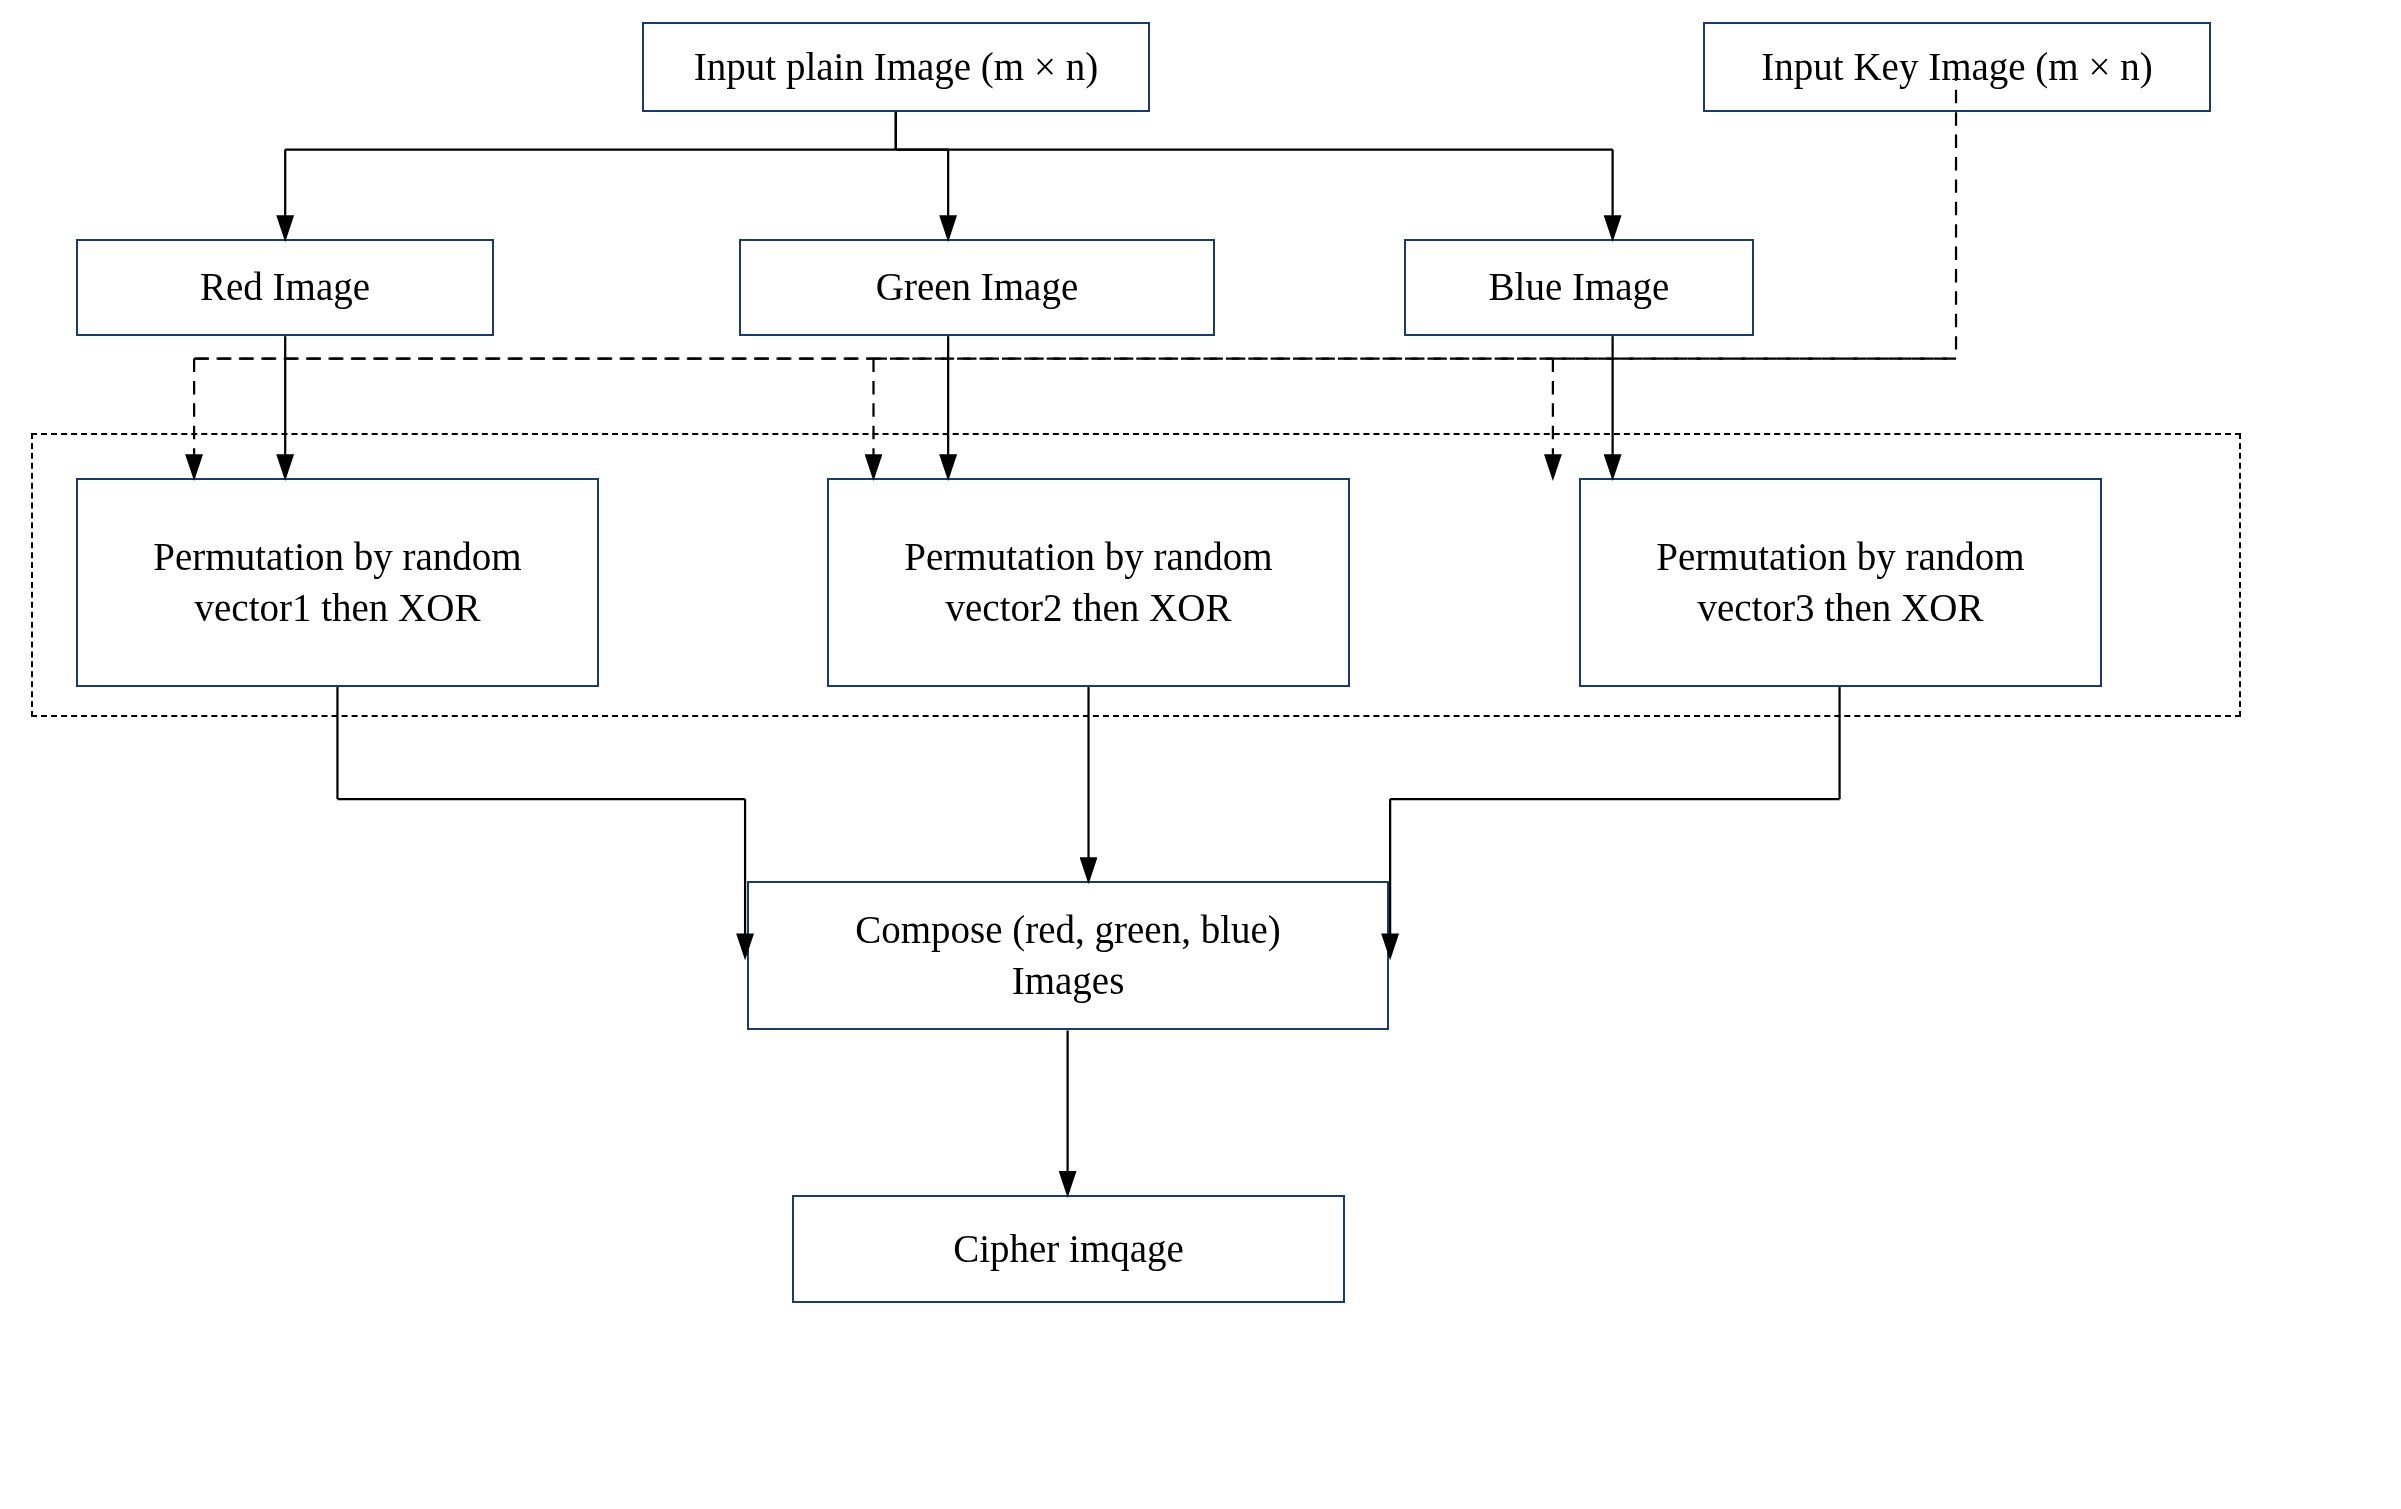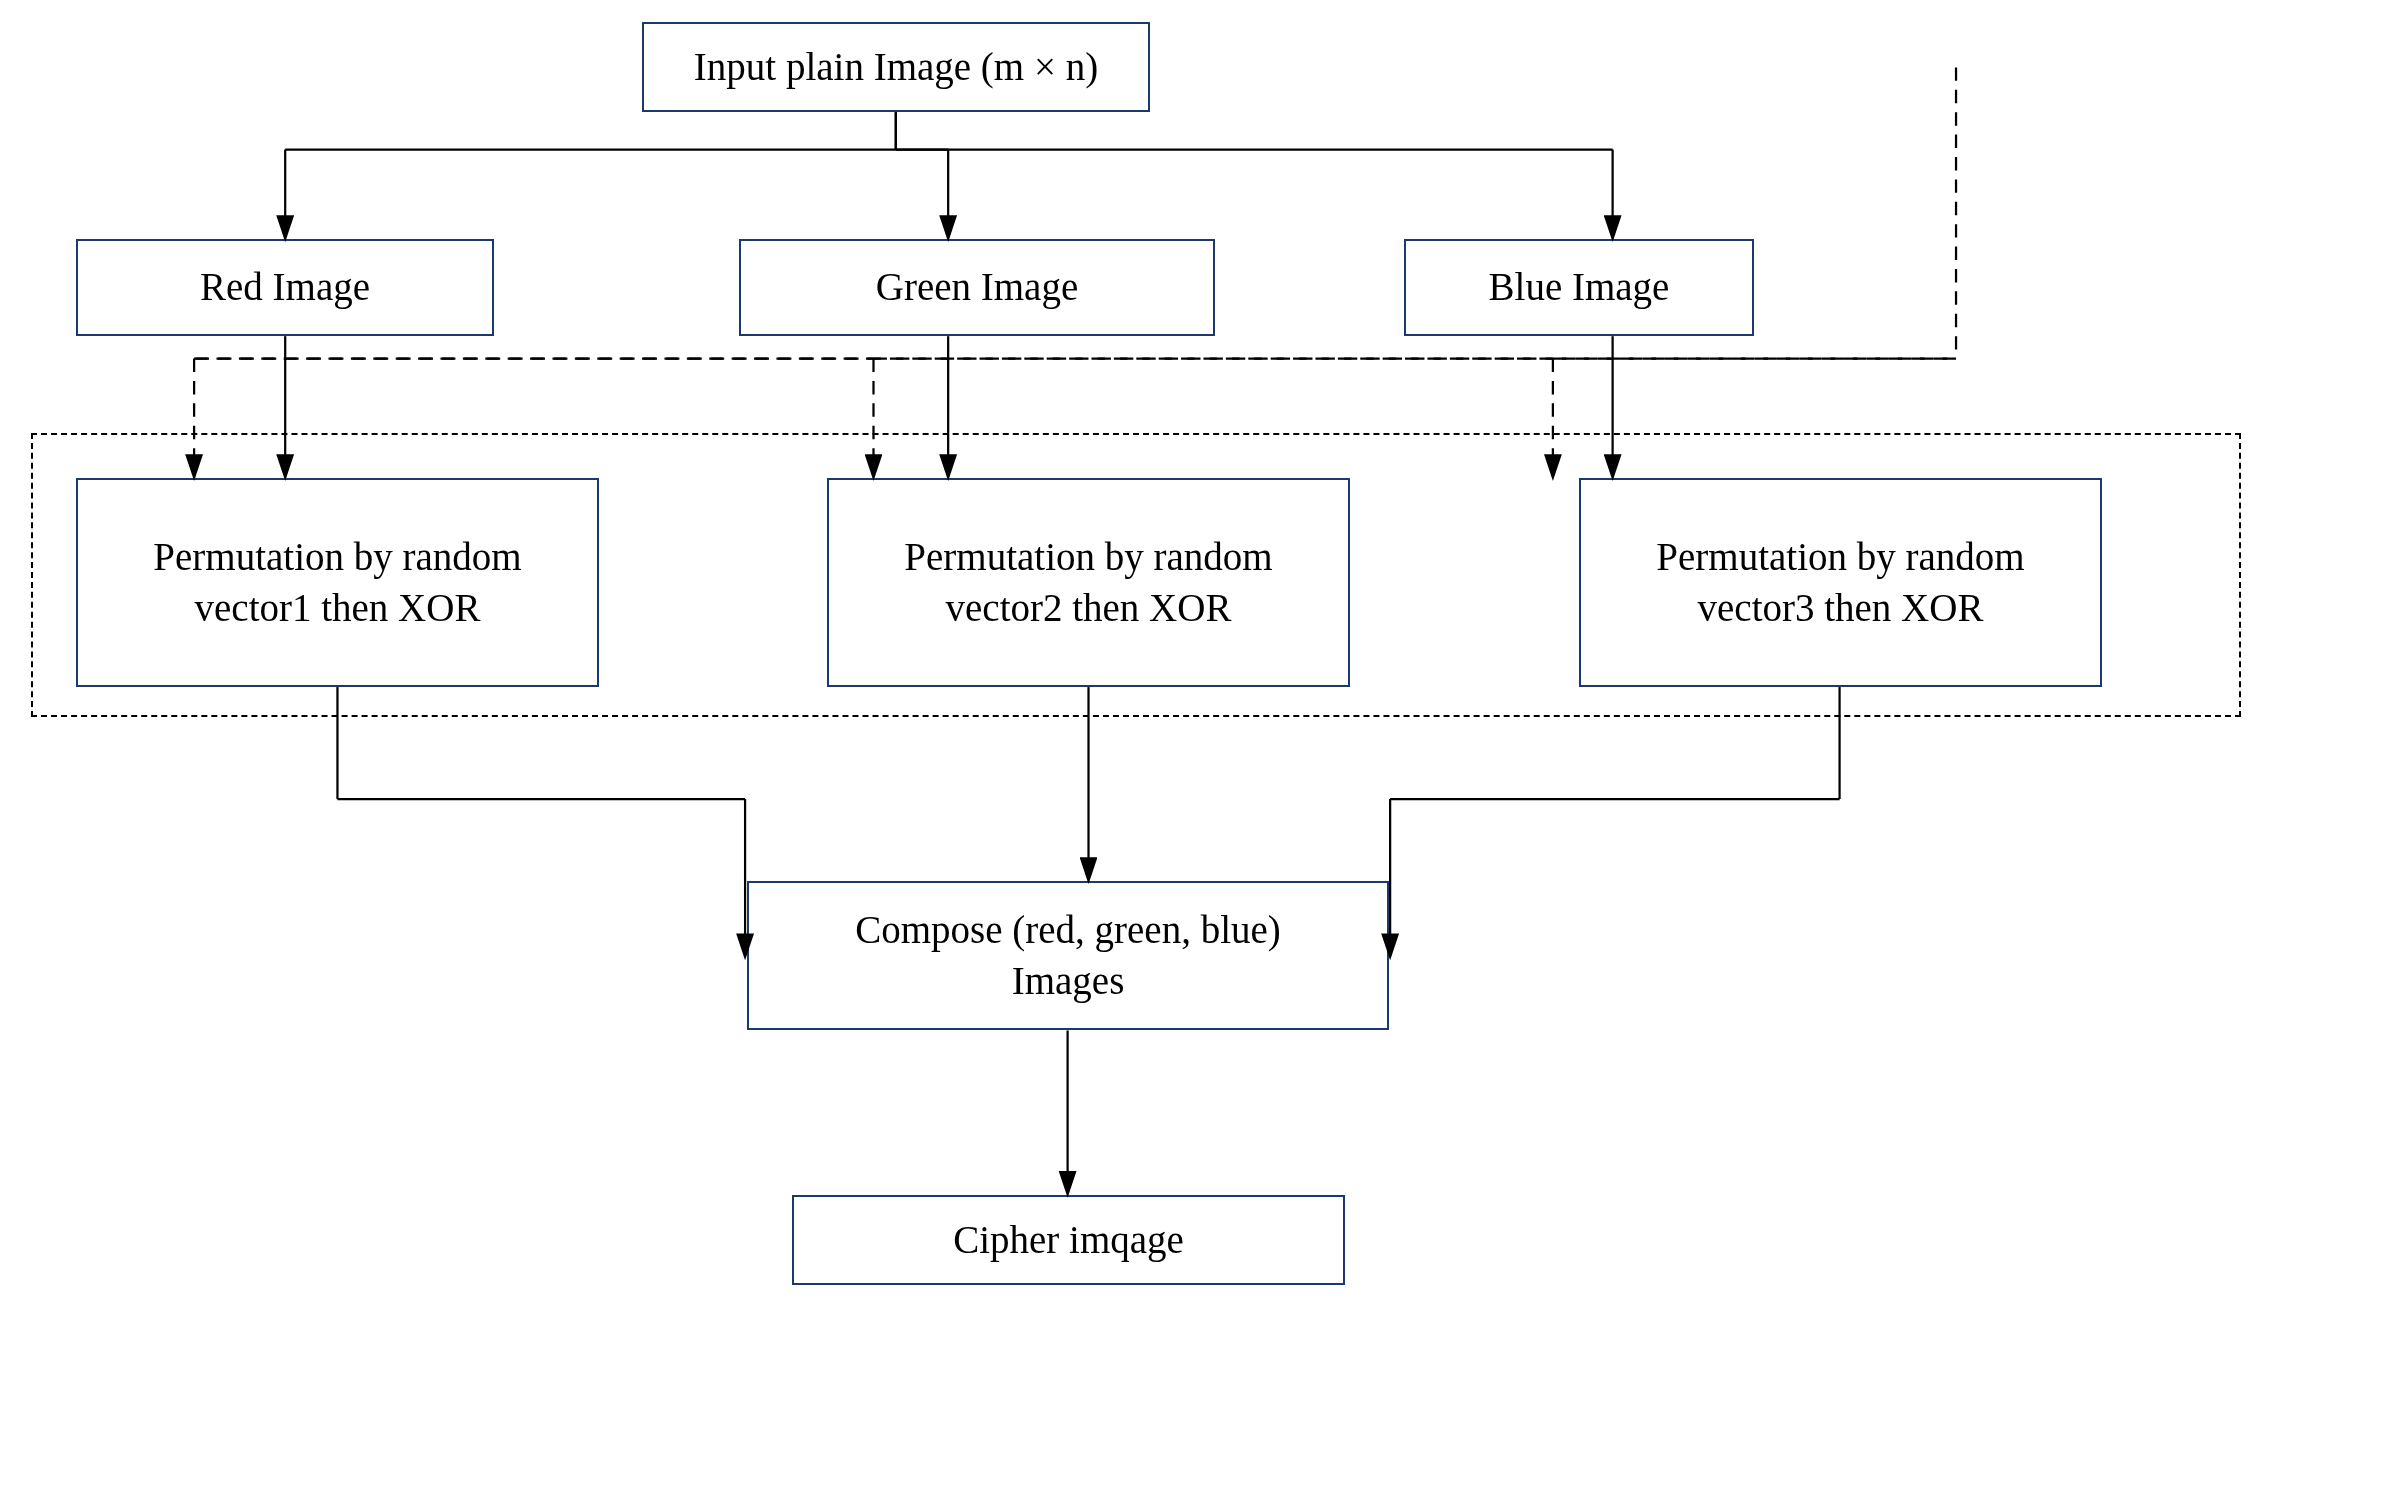--- a/index.html
+++ b/index.html
@@ -48,20 +48,23 @@
   </style>
 </head>
 <body>
 
 <div class="diagram-container">
 
   <div class="box" style="left: 642px; top: 22.4px; width: 508px; height: 90px;">
     <span>Input plain Image (m × n)</span>
   </div>
 
+  <div class="box" style="left: 1703px; top: 22.4px; width: 508px; height: 90px;">
+    <span>Input Key Image (m × n)</span>
+  </div>
 
   <div class="box" style="left: 76px; top: 239px; width: 418px; height: 97px; font-family: Liberation Serif, serif;">
     <span>Red Image</span>
   </div>
 
   <div class="box" style="left: 739px; top: 239px; width: 476px; height: 97px;">
     <span>Green Image</span>
   </div>
 
   <div class="box" style="left: 1404px; top: 239px; width: 350px; height: 97px;">
@@ -80,21 +83,21 @@
   </div>
 
   <div class="box" style="left: 1579px; top: 478px; width: 523px; height: 209px;">
     <span>Permutation by random<br>vector3 then XOR</span>
   </div>
 
   <div class="box" style="left: 747px; top: 881px; width: 642px; height: 149px;">
     <span>Compose (red, green, blue)<br>Images</span>
   </div>
 
-  <div class="box" style="left: 792px; top: 1195px; width: 553px; height: 90px;">
+  <div class="box" style="left: 792px; top: 1195px; width: 553px; height: 108px;">
     <span>Cipher imqage</span>
   </div>
 
   <svg class="arrows" viewBox="0 0 3216 2022" width="2401" height="1510">
     <defs>
 
       <marker id="arrowSolid" markerWidth="12" markerHeight="8" refX="10" refY="4" orient="auto">
         <polygon points="0 0, 12 4, 0 8" fill="#000"></polygon>
       </marker>
 

